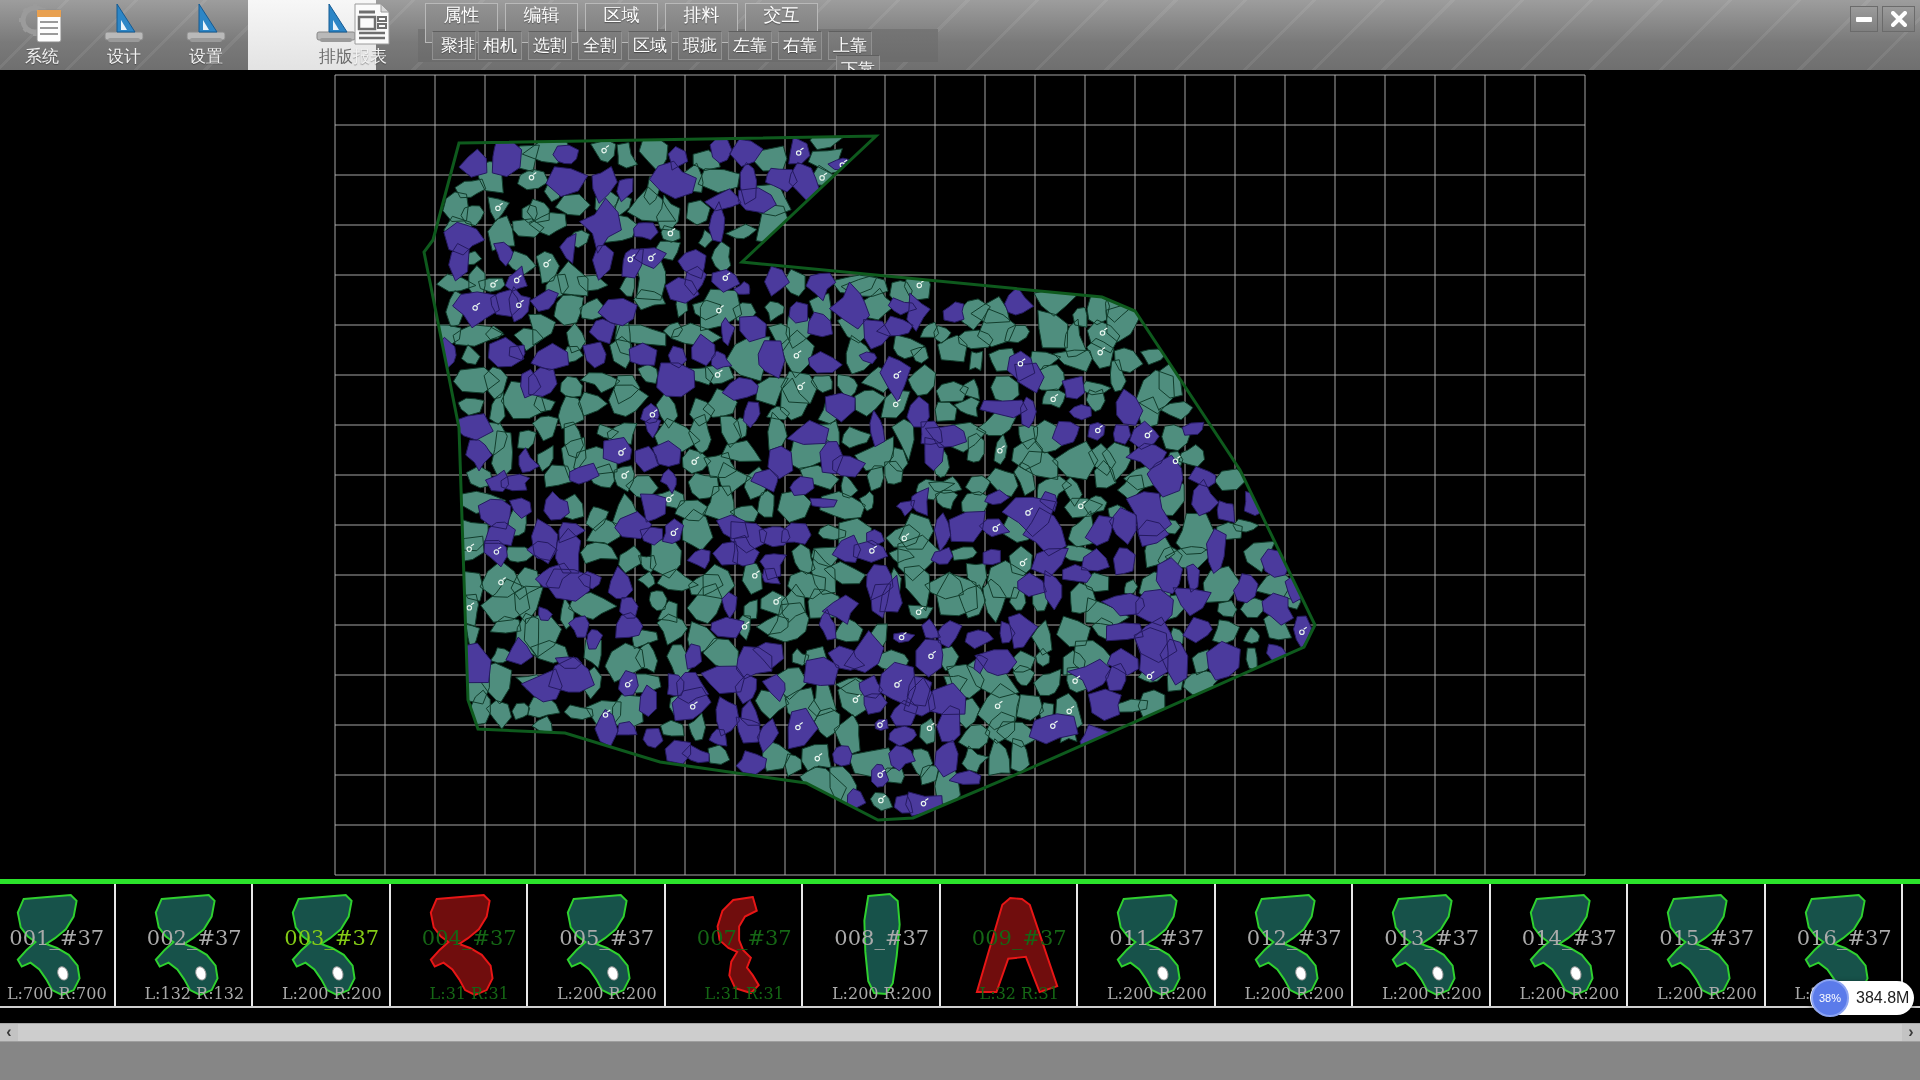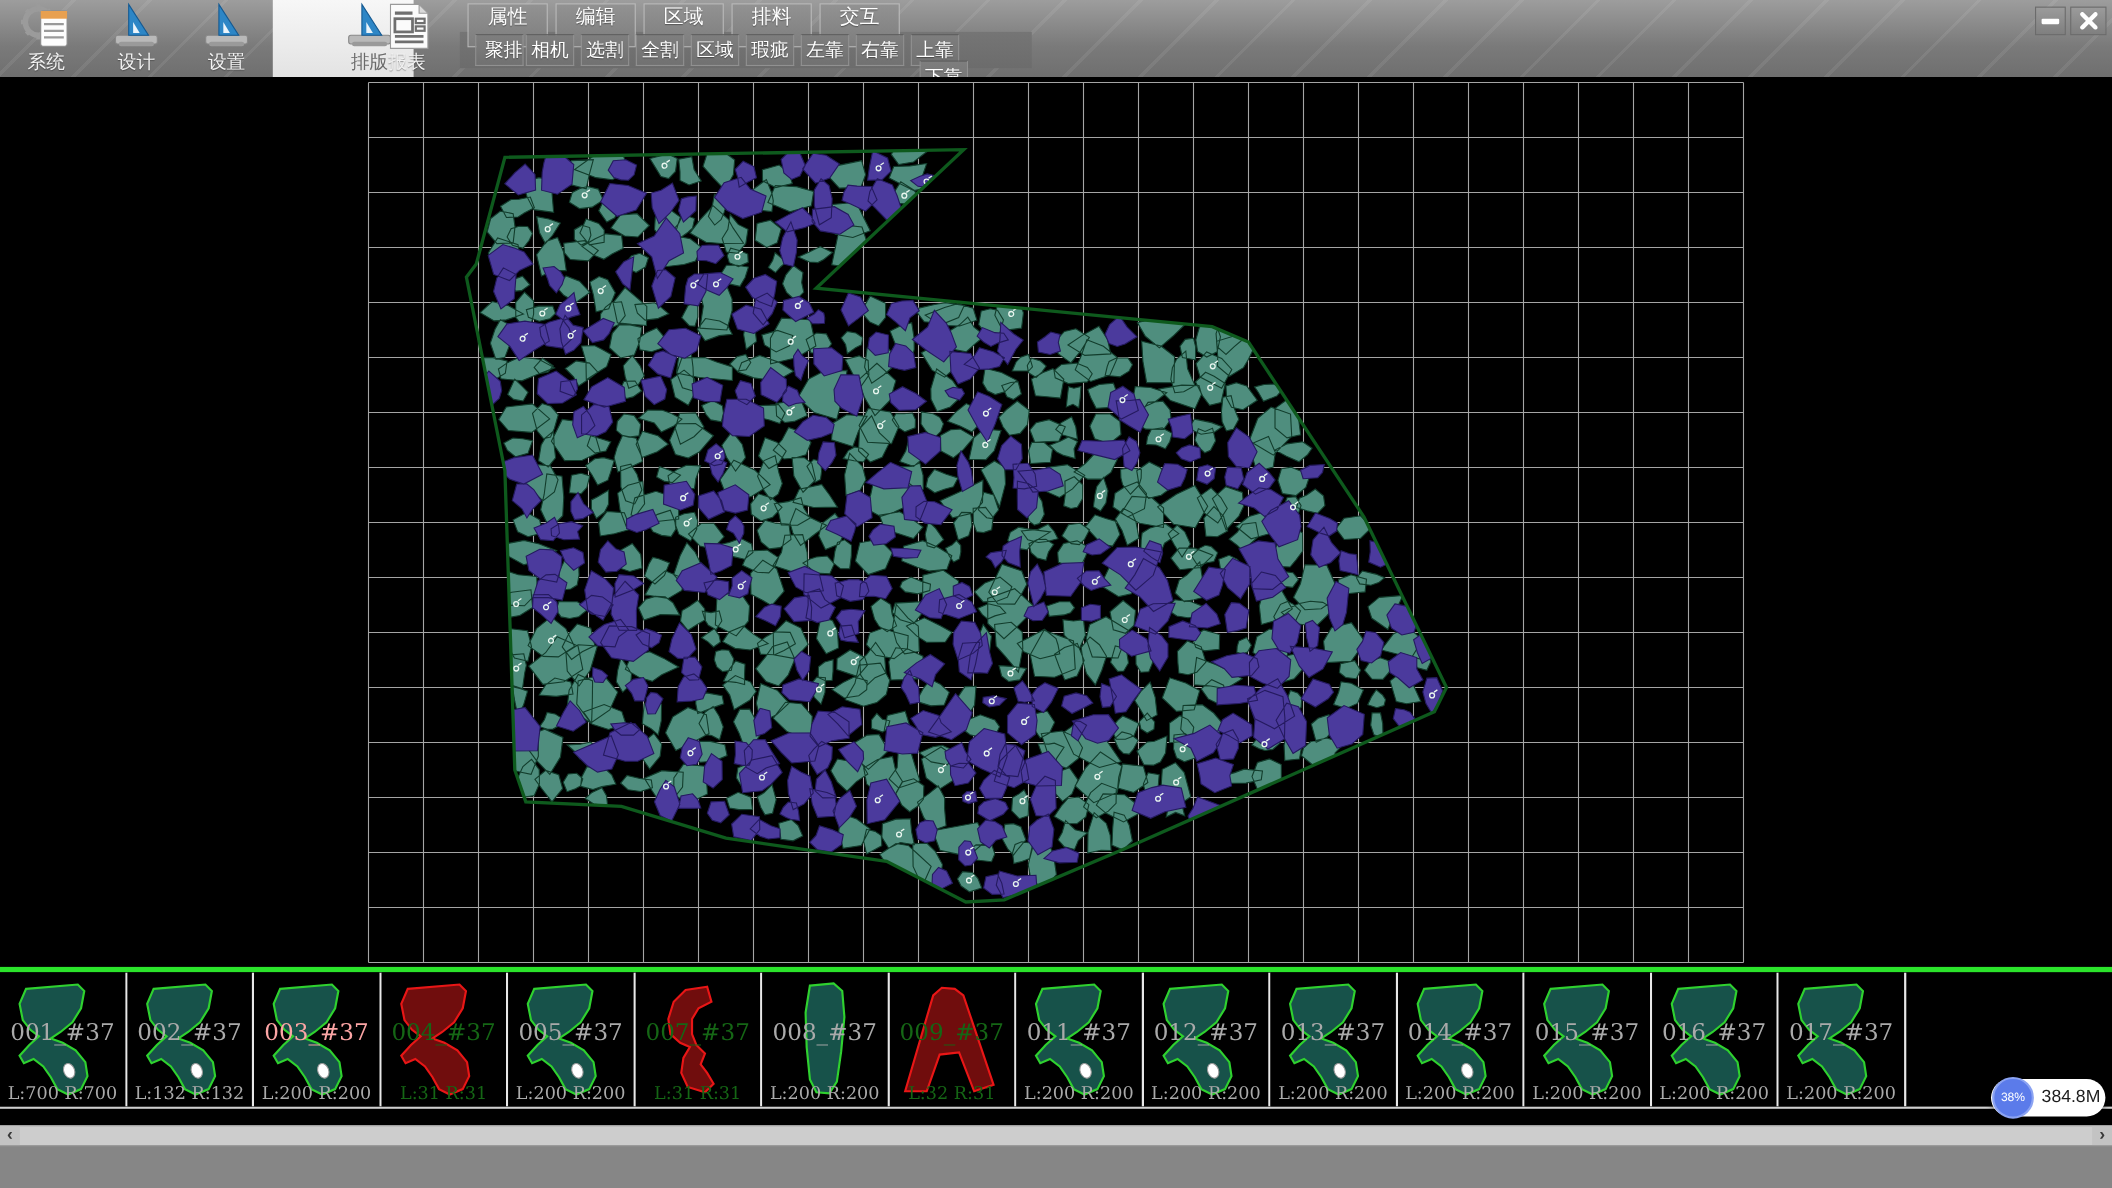--- a/index.html
+++ b/index.html
@@ -35,21 +35,21 @@
   #btn-min{left:1850px;width:28px;}
   #btn-close{left:1882px;width:33px;}
   #btn-min .bar{width:16px;height:5px;background:#fff;border-radius:1px;}
 
   
   #canvas-wrap{position:absolute;left:0;top:70px;width:1920px;height:809px;background:#000;}
 
   
   #strip-topline{position:absolute;left:0;top:879px;width:1920px;height:5px;background:#2be32b;}
   #strip{position:absolute;left:0;top:884px;width:1920px;height:124px;background:#000;
-    display:flex;overflow:hidden;border-bottom:2px solid #cfcfcf;box-sizing:border-box;}
+    display:flex;overflow:hidden;border-bottom:2px solid #cfcfcf;box-sizing:border-box;gap:22px;}
   .thumb{position:relative;flex:0 0 115.5px;height:100%;background:#000;
     border-right:2px solid #e8e8e8;box-sizing:border-box;cursor:pointer;overflow:hidden;}
   .thumb svg{position:absolute;left:8px;top:6px;}
   .thumb .tname{position:absolute;left:0;top:42px;width:100%;text-align:center;
     font-family:"DejaVu Serif",serif;font-size:21px;letter-spacing:0;}
   .thumb .tlr{position:absolute;left:0;bottom:3px;width:100%;text-align:center;
     font-family:"DejaVu Serif",serif;font-size:16px;}
 
   
   #hscroll{position:absolute;left:0;top:1023px;width:1920px;height:18px;background:#cdcdcd;
@@ -202,21 +202,21 @@
           <ellipse cx="56" cy="84" rx="5" ry="7" transform="rotate(-20 56 84)" fill="#ffffff" stroke="#999"></ellipse>
         </svg>
         <div class="tname" style="color:#aaaaaa">002_#37</div>
         <div class="tlr" style="color:#aaaaaa">L:132 R:132</div>
       </div>
       <div class="thumb">
         <svg width="98" height="112" viewBox="0 0 100 112">
           <path d="M16,8 L64,4 L70,10 L67,26 L59,39 L48,48 L39,54 L50,58 L62,65 L71,76 L73,89 L67,101 L55,106 L45,101 L39,90 L32,80 L23,73 L14,77 L10,70 L19,60 L28,52 L20,46 L13,37 L10,22 Z" fill="#17524a" stroke="#2fd12f" stroke-width="2"></path>
           <ellipse cx="56" cy="84" rx="5" ry="7" transform="rotate(-20 56 84)" fill="#ffffff" stroke="#999"></ellipse>
         </svg>
-        <div class="tname" style="color:#fca5a5">003_#37</div>
+        <div class="tname" style="color:#84cc16">003_#37</div>
         <div class="tlr" style="color:#aaaaaa">L:200 R:200</div>
       </div>
       <div class="thumb">
         <svg width="98" height="112" viewBox="0 0 100 112">
           <path d="M16,8 L64,4 L70,10 L67,26 L59,39 L48,48 L39,54 L50,58 L62,65 L71,76 L73,89 L67,101 L55,106 L45,101 L39,90 L32,80 L23,73 L14,77 L10,70 L19,60 L28,52 L20,46 L13,37 L10,22 Z" fill="#700d0d" stroke="#e81616" stroke-width="2"></path>
         </svg>
         <div class="tname" style="color:#156615">004_#37</div>
         <div class="tlr" style="color:#156615">L:31 R:31</div>
       </div>
       <div class="thumb">

